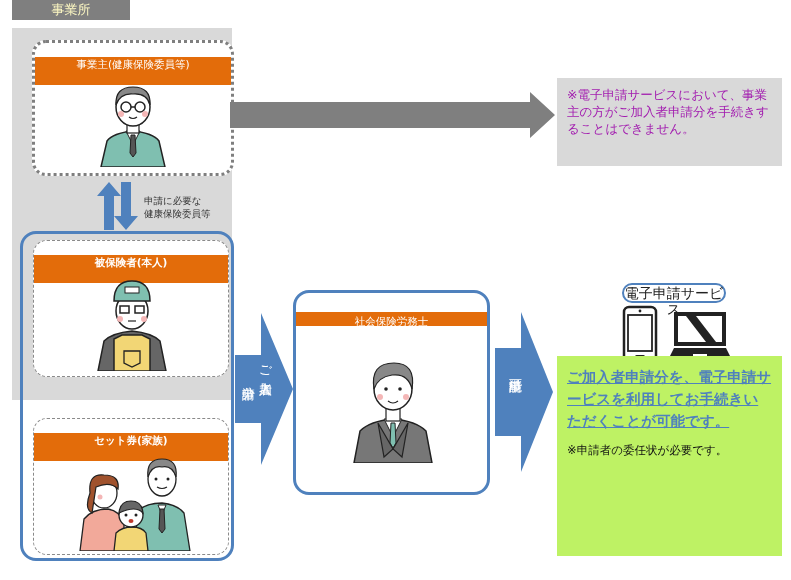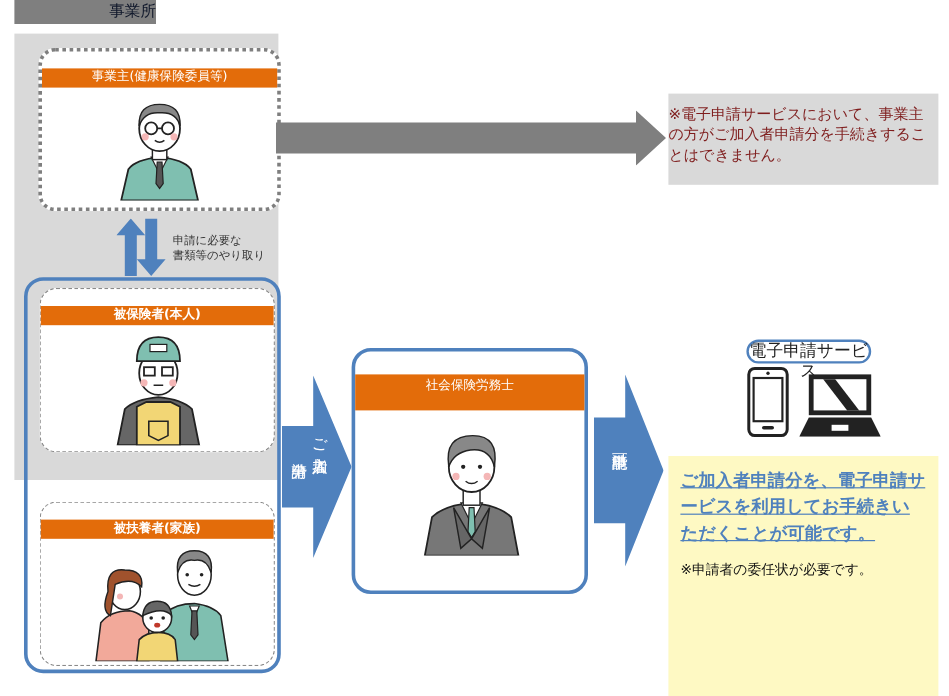--- a/index.html
+++ b/index.html
@@ -1,51 +1,51 @@
 <!DOCTYPE html>
 <html><head>
 <meta charset="utf-8">
 <style>
   html, body { margin:0; padding:0; background:#ffffff; }
   body { width:791px; height:580px; position:relative; overflow:hidden;
          font-family:"DejaVu Sans","Liberation Sans",sans-serif; color:#222; }
   .abs { position:absolute; }
 
   
-  #office-tab { left:12px; top:0; width:118px; height:20px; background:#7f7f7f; color:#0f172a;
-                font-size:13px; line-height:20px; text-align:right; }
+  #office-tab { left:12px; top:0; width:118px; height:20px; background:#7f7f7f; color:#fef9c3;
+                font-size:13px; line-height:20px; text-align:center; }
   #office-area { left:12px; top:28px; width:220px; height:372px; background:#d9d9d9; }
 
   .card { background:#fff; border-radius:14px; }
   .card-dotted { border:3px dotted #7f7f7f; }
   .card-dashed { border:1px dashed #8a8a8a;font-weight:bold; }
-  .bar { position:absolute; left:0; right:0; height:16px; background:#e36c0a; color:#fff;
+  .bar { position:absolute; left:0; right:0; height:28px; background:#e36c0a; color:#fff;
          font-size:10.5px; line-height:15px; text-align:center; }
 
   #employer-card { left:32px; top:40px; width:196px; height:130px; }
   #insured-card { left:33px; top:240px; width:194px; height:135px; }
   #dependent-card { left:33px; top:418px; width:194px; height:135px; }
 
   #blue-group { left:20px; top:231px; width:214px; height:330px; border:3px solid #4f81bd;
                 border-radius:16px; box-sizing:border-box; }
 
   #exchange-text { left:144px; top:194px; font-size:9.5px; line-height:13px; color:#333; }
 
-  #gray-note { left:557px; top:78px; width:225px; height:76px; background:#d9d9d9;
-               font-size:12.5px; line-height:17px; padding:8px 0; box-sizing:border-box; color:#7f1d1d; }
+  #gray-note { left:557px; top:78px; width:225px; height:88px; background:#d9d9d9;
+               font-size:12.5px; line-height:17px; padding:8px 10px; box-sizing:border-box; color:#a21caf; }
 
   #sharoushi-card { left:293px; top:290px; width:197px; height:205px; border:3px solid #4f81bd;
                     border-radius:16px; background:#fff; box-sizing:border-box; }
 
   .vtext { position:absolute; color:#fff; font-size:13px; line-height:14px; text-align:center; }
 
   #eservice-label { left:622px; top:283px; width:100px; height:16px; border:2px solid #4f81bd;
                     border-radius:10px; font-size:14px; line-height:16px; text-align:center; background:#fff; }
 
-  #peach-box { left:557px; top:380px; width:225px; height:200px; background:#fef9c3;
+  #peach-box { left:557px; top:356px; width:225px; height:200px; background:#bef264;
                padding:10px 10px; box-sizing:border-box; }
   #peach-headline { color:#4f81bd; font-weight:bold; font-size:14.5px; line-height:22px;
                     text-decoration:underline; }
   .peach-note { font-size:11.5px; line-height:16px; color:#111; margin-top:10px; }
 </style>
 </head>
 <body>
 
 <div id="office-tab" class="abs">事業所</div>
 <div id="office-area" class="abs"></div>
@@ -69,42 +69,42 @@
     <path d="M36 38 Q40 41 44 38" fill="none" stroke="#222" stroke-width="1.2"></path>
   </svg>
 </div>
 
 <svg class="abs" style="left:97px;top:182px;" width="44" height="48" viewBox="0 0 44 48">
   <polygon points="12,0 24,14 17,14 17,48 7,48 7,14 0,14" fill="#4f81bd"></polygon>
   <polygon points="24,0 34,0 34,34 41,34 29,48 17,34 24,34" fill="#4f81bd"></polygon>
 </svg>
 <div id="exchange-text" class="abs">
   <div>申請に必要な</div>
-  <div>書類等のやり取り</div>
+  <div>健康保険委員等</div>
 </div>
 
 <div id="insured-card" class="abs card card-dashed">
   <div class="bar" style="top:14px;">被保険者(本人)</div>
   <svg class="abs" style="left:58px;top:34px;" width="80" height="96" viewBox="0 0 80 96">
     <path d="M6 96 L12 66 Q20 58 40 56 Q60 58 68 66 L74 96 Z" fill="#666" stroke="#222" stroke-width="1.5"></path>
     <path d="M22 96 L22 64 L30 60 L50 60 L58 64 L58 96 Z" fill="#f2d675" stroke="#222" stroke-width="1.5"></path>
     <path d="M32 76 L48 76 L48 88 L40 92 L32 88 Z" fill="none" stroke="#222" stroke-width="1.3"></path>
     <ellipse cx="40" cy="36" rx="16" ry="18" fill="#fff" stroke="#222" stroke-width="1.5"></ellipse>
     <path d="M22 26 Q22 6 40 6 Q58 6 58 26 Z" fill="#7fbfb0" stroke="#222" stroke-width="1.5"></path>
     <rect x="33" y="12" width="14" height="6" fill="#fff" stroke="#222" stroke-width="1"></rect>
     <rect x="28" y="31" width="9" height="7" fill="none" stroke="#222" stroke-width="1.5"></rect>
     <rect x="43" y="31" width="9" height="7" fill="none" stroke="#222" stroke-width="1.5"></rect>
     <circle cx="28" cy="44" r="3" fill="#f4b6b6"></circle>
     <circle cx="52" cy="44" r="3" fill="#f4b6b6"></circle>
     <line x1="36" y1="46" x2="44" y2="46" stroke="#222" stroke-width="1.2"></line>
   </svg>
 </div>
 
 <div id="dependent-card" class="abs card card-dashed">
-  <div class="bar" style="top:14px;">被扶養者(家族)</div>
+  <div class="bar" style="top:14px;">セット券(家族)</div>
   <svg class="abs" style="left:40px;top:34px;" width="120" height="98" viewBox="0 0 120 98">
 
     <path d="M6 98 L10 66 Q18 56 34 56 Q46 58 50 70 L50 98 Z" fill="#f2a99a" stroke="#222" stroke-width="1.3"></path>
     <ellipse cx="30" cy="40" rx="13" ry="15" fill="#fff" stroke="#222" stroke-width="1.3"></ellipse>
     <path d="M16 40 Q14 20 30 22 Q46 22 44 36 Q36 28 22 34 L18 60 Q10 56 16 40 Z" fill="#a0522d" stroke="#222" stroke-width="1.2"></path>
     <circle cx="26" cy="44" r="2.5" fill="#f4b6b6"></circle>
 
     <path d="M60 98 L64 58 Q72 50 88 50 Q104 52 110 60 L116 98 Z" fill="#7fbfb0" stroke="#222" stroke-width="1.3"></path>
     <path d="M84 52 L88 62 L92 52 Z" fill="#fff" stroke="#222" stroke-width="1"></path>
     <path d="M86 56 L90 56 L91 76 L88 80 L85 76 Z" fill="#555" stroke="#222" stroke-width="1"></path>
@@ -133,21 +133,21 @@
   <polygon points="0,42 26,42 26,0 58,76 26,152 26,110 0,110" fill="#4f81bd"></polygon>
 </svg>
 <div class="vtext" style="left:258px;top:357px;width:14px;">
   <span style="writing-mode:vertical-rl;">ご加入者</span>
 </div>
 <div class="vtext" style="left:241px;top:366px;width:14px;">
   <span style="writing-mode:vertical-rl;">申請分</span>
 </div>
 
 <div id="sharoushi-card" class="abs">
-  <div class="bar" style="top:19px;height:30px;line-height:19px;">社会保険労務士</div>
+  <div class="bar" style="top:19px;height:14px;line-height:19px;">社会保険労務士</div>
   <svg class="abs" style="left:52px;top:60px;" width="90" height="110" viewBox="0 0 90 110">
     <path d="M6 110 L12 78 Q22 68 45 66 Q68 68 78 78 L84 110 Z" fill="#777" stroke="#222" stroke-width="1.5"></path>
     <path d="M36 66 L45 84 L54 66 Z" fill="#fff" stroke="#222" stroke-width="1"></path>
     <path d="M43 70 L47 70 L48 90 L45 95 L42 90 Z" fill="#7fbfb0" stroke="#222" stroke-width="1"></path>
     <path d="M30 70 L45 96 L36 104 Z" fill="#666" stroke="#222" stroke-width="1.2"></path>
     <path d="M60 70 L45 96 L54 104 Z" fill="#666" stroke="#222" stroke-width="1.2"></path>
     <rect x="38" y="54" width="14" height="14" fill="#fff" stroke="#222" stroke-width="1.2"></rect>
     <ellipse cx="45" cy="36" rx="19" ry="21" fill="#fff" stroke="#222" stroke-width="1.5"></ellipse>
     <path d="M26 36 Q22 10 46 10 Q68 10 64 36 Q60 20 44 22 Q30 24 26 36 Z" fill="#888" stroke="#222" stroke-width="1.2"></path>
     <circle cx="38" cy="36" r="1.8" fill="#222"></circle>

